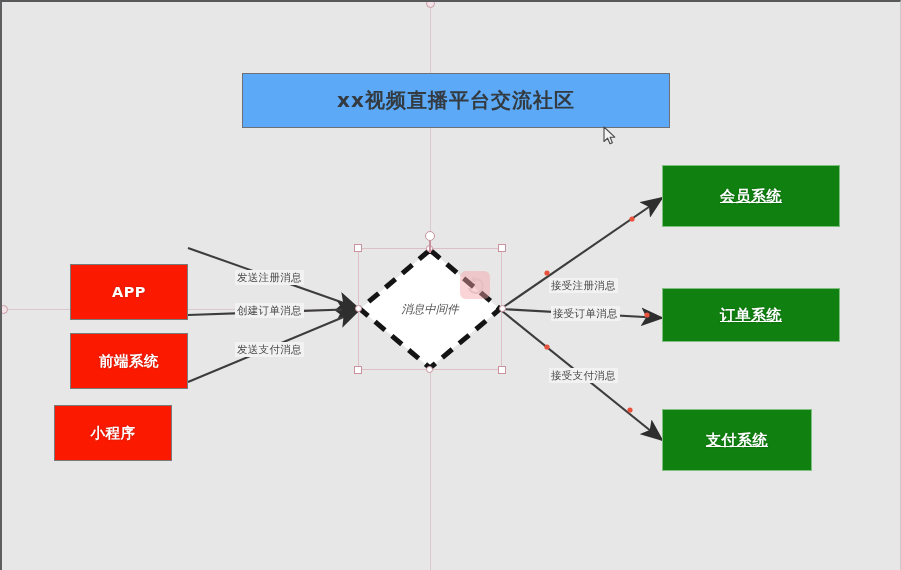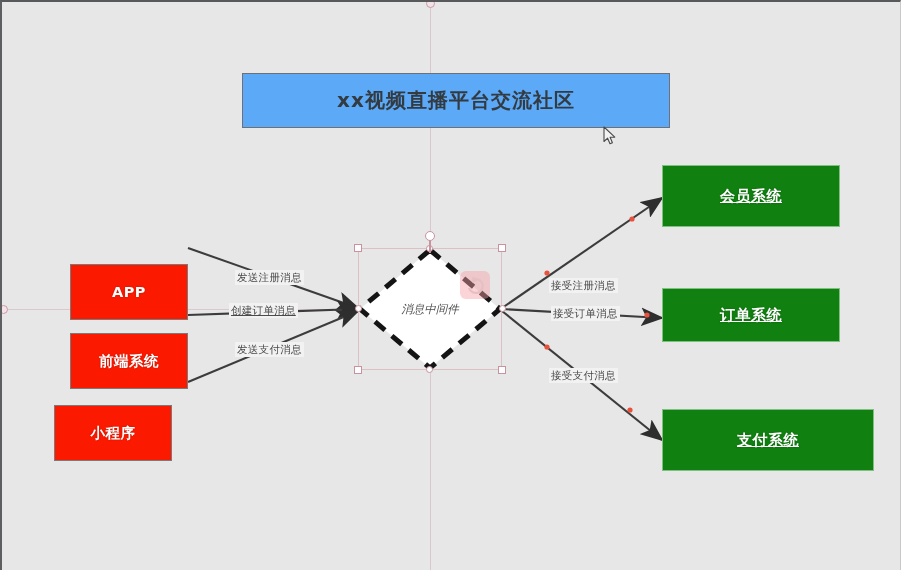--- a/index.html
+++ b/index.html
@@ -241,21 +241,21 @@
   <div class="node node-src" style="left:52px; top:359px; width:118px; height:56px;text-align:right;">
     <span>小程序</span>
   </div>
 
   <div class="node node-dst" style="left:660px; top:163px; width:178px; height:62px;">
     <span>会员系统</span>
   </div>
   <div class="node node-dst" style="left:660px; top:286px; width:178px; height:54px;">
     <span>订单系统</span>
   </div>
-  <div class="node node-dst" style="left:660px; top:407px; width:212px; height:62px;">
+  <div class="node node-dst" style="left:660px; top:407px; width:150px; height:62px;">
     <span>支付系统</span>
   </div>
 
   <div id="hub-wrap">
     <svg id="hub-diamond" viewBox="0 0 144 122">
       <polygon points="72,2 142,61 72,120 2,61" fill="#ffffff" stroke="#141414" stroke-width="5" stroke-dasharray="13 9" stroke-linecap="butt"></polygon>
     </svg>
     <div id="hub-label">消息中间件</div>
   </div>
 
@@ -276,21 +276,21 @@
   <div id="rotate-btn" style="left:458px; top:269px;">
     <svg width="30" height="28" viewBox="0 0 30 28">
       <path d="M9,17 A7,7 0 1 0 12,9" fill="none" stroke="#e7bfc3" stroke-width="2.2"></path>
       <path d="M12.5,5.5 L12.5,12 L18.5,9" fill="#e7bfc3"></path>
     </svg>
   </div>
 
   <div class="edge-label" style="left:233px; top:268px;">
     <span>发送注册消息</span>
   </div>
-  <div class="edge-label" style="left:227px; top:301px;text-decoration:underline;">
+  <div class="edge-label" style="left:233px; top:301px;">
     <span>创建订单消息</span>
   </div>
   <div class="edge-label" style="left:233px; top:340px;">
     <span>发送支付消息</span>
   </div>
 
   <div class="edge-label" style="left:547px; top:244px;margin-top:32px;">
     <span>接受注册消息</span>
   </div>
   <div class="edge-label" style="left:549px; top:304px;">

